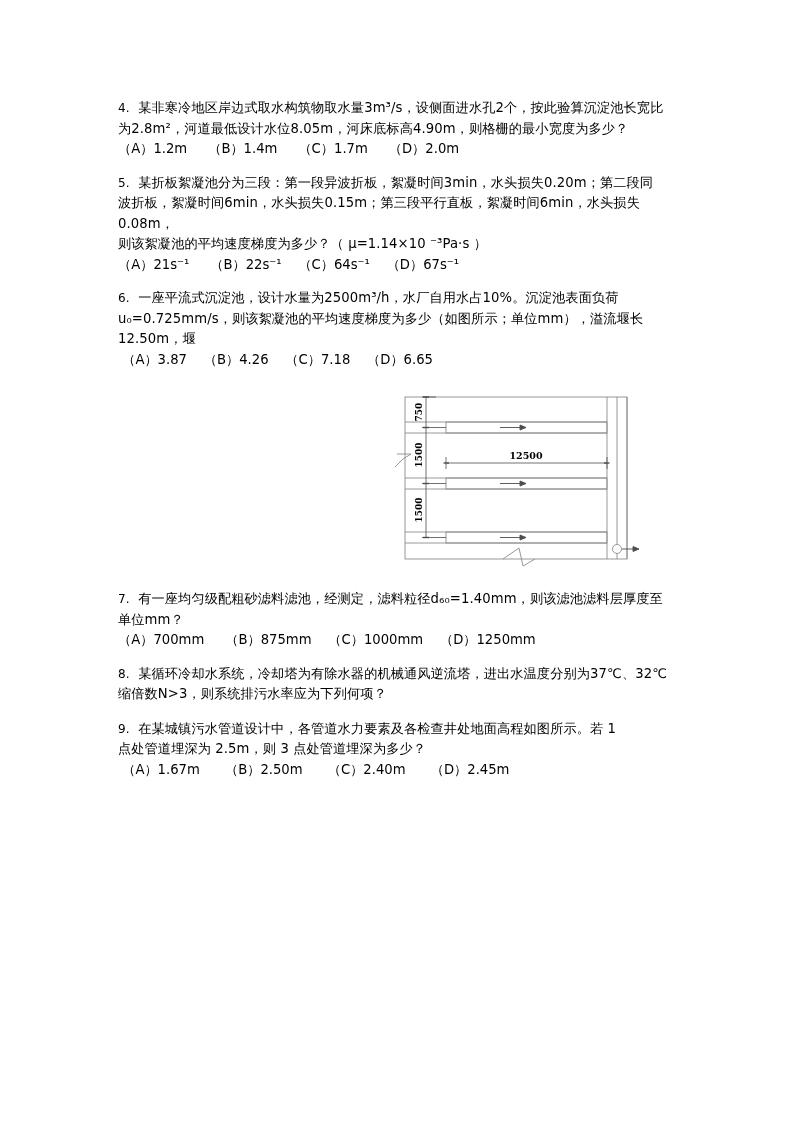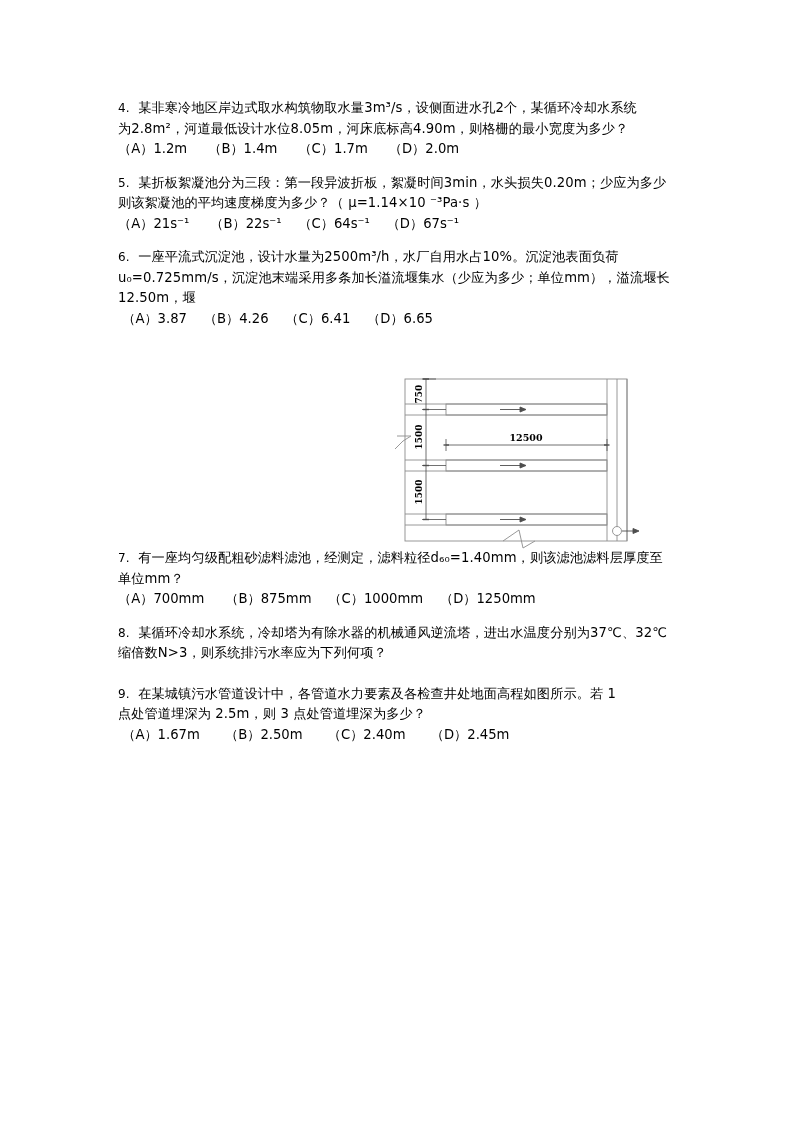--- a/index.html
+++ b/index.html
@@ -54,58 +54,59 @@
   .opt {
     display: inline-block;
     text-align: center;
   }
 
   
   .gap-q5 { margin-top: 9px; }
   .gap-q6 { margin-top: 9px; }
   .gap-q7 { margin-top: 8px; }
   .gap-q8 { margin-top: 9px; }
-  .gap-q9 { margin-top: 20px; }
+  .gap-q9 { margin-top: 14px; }
 
   
   .figure-wrap {
     position: absolute;
     left: 395px;
-    top: 365px;
+    top: 383px;
     width: 245px;
     height: 200px;
     text-align: center;
   }
   .figure-wrap svg {
     display: block;
   }
 </style>
 </head>
 <body>
 
 <div class="page">
 
   <div class="content">
 
     <div class="question">
-      <div class="qline first"><span class="qnum">4.</span>&nbsp;&nbsp;<span>某非寒冷地区岸边式取水构筑物取水量3m³/s，设侧面进水孔2个，某循环冷却水系统</span></div>
+      <div class="qline first"><span class="qnum">4.</span>&nbsp;&nbsp;<span>某非寒冷地区岸边式取水构筑物取水量3m³/s，设侧面进水孔2个，按此验算沉淀池长宽比</span></div>
       <div class="qline">为2.8m²，河道最低设计水位8.05m，河床底标高4.90m，则格栅的最小宽度为多少？</div>
       <div class="optline"><span class="opt">（A）1.2m</span>     <span class="opt">（B）1.4m</span>     <span class="opt">（C）1.7m</span>     <span class="opt">（D）2.0m</span></div>
     </div>
 
     <div class="question gap-q5">
-      <div class="qline first"><span class="qnum">5.</span>&nbsp;&nbsp;<span>某折板絮凝池分为三段：第一段异波折板，絮凝时间3min，水头损失0.20m；少应为多少</span></div>
+      <div class="qline first"><span class="qnum">5.</span>&nbsp;&nbsp;<span>某折板絮凝池分为三段：第一段异波折板，絮凝时间3min，水头损失0.20m；第二段同</span></div>
+      <div class="qline">波折板，絮凝时间6min，水头损失0.15m；第三段平行直板，絮凝时间6min，水头损失0.08m，</div>
       <div class="qline">则该絮凝池的平均速度梯度为多少？（ μ=1.14×10 ⁻³Pa·s ）</div>
       <div class="optline"><span class="opt">（A）21s⁻¹</span>     <span class="opt">（B）22s⁻¹</span>    <span class="opt">（C）64s⁻¹</span>    <span class="opt">（D）67s⁻¹</span></div>
     </div>
 
     <div class="question gap-q6">
       <div class="qline first"><span class="qnum">6.</span>&nbsp;&nbsp;<span>一座平流式沉淀池，设计水量为2500m³/h，水厂自用水占10%。沉淀池表面负荷</span></div>
-      <div class="qline">u₀=0.725mm/s，沉淀池末端采用多条加长溢流堰集水（少应为多少；单位mm），溢流堰长12.50m，堰</div>
-      <div class="optline"> <span class="opt">（A）3.87</span>    <span class="opt">（B）4.26</span>    <span class="opt">（C）6.41</span>    <span class="opt">（D）6.65</span></div>
+      <div class="qline">u₀=0.725mm/s，则该絮凝池的平均速度梯度为多少（如图所示；单位mm），溢流堰长12.50m，堰</div>
+      <div class="optline"> <span class="opt">（A）3.87</span>    <span class="opt">（B）4.26</span>    <span class="opt">（C）7.18</span>    <span class="opt">（D）6.65</span></div>
     </div>
 
     <div style="height:198px;"></div>
 
     <div class="question gap-q7">
       <div class="qline first"><span class="qnum">7.</span>&nbsp;&nbsp;<span>有一座均匀级配粗砂滤料滤池，经测定，滤料粒径d₆₀=1.40mm，则该滤池滤料层厚度至</span></div>
       <div class="qline">单位mm？</div>
       <div class="optline"><span class="opt">（A）700mm</span>     <span class="opt">（B）875mm</span>    <span class="opt">（C）1000mm</span>    <span class="opt">（D）1250mm</span></div>
     </div>
 

